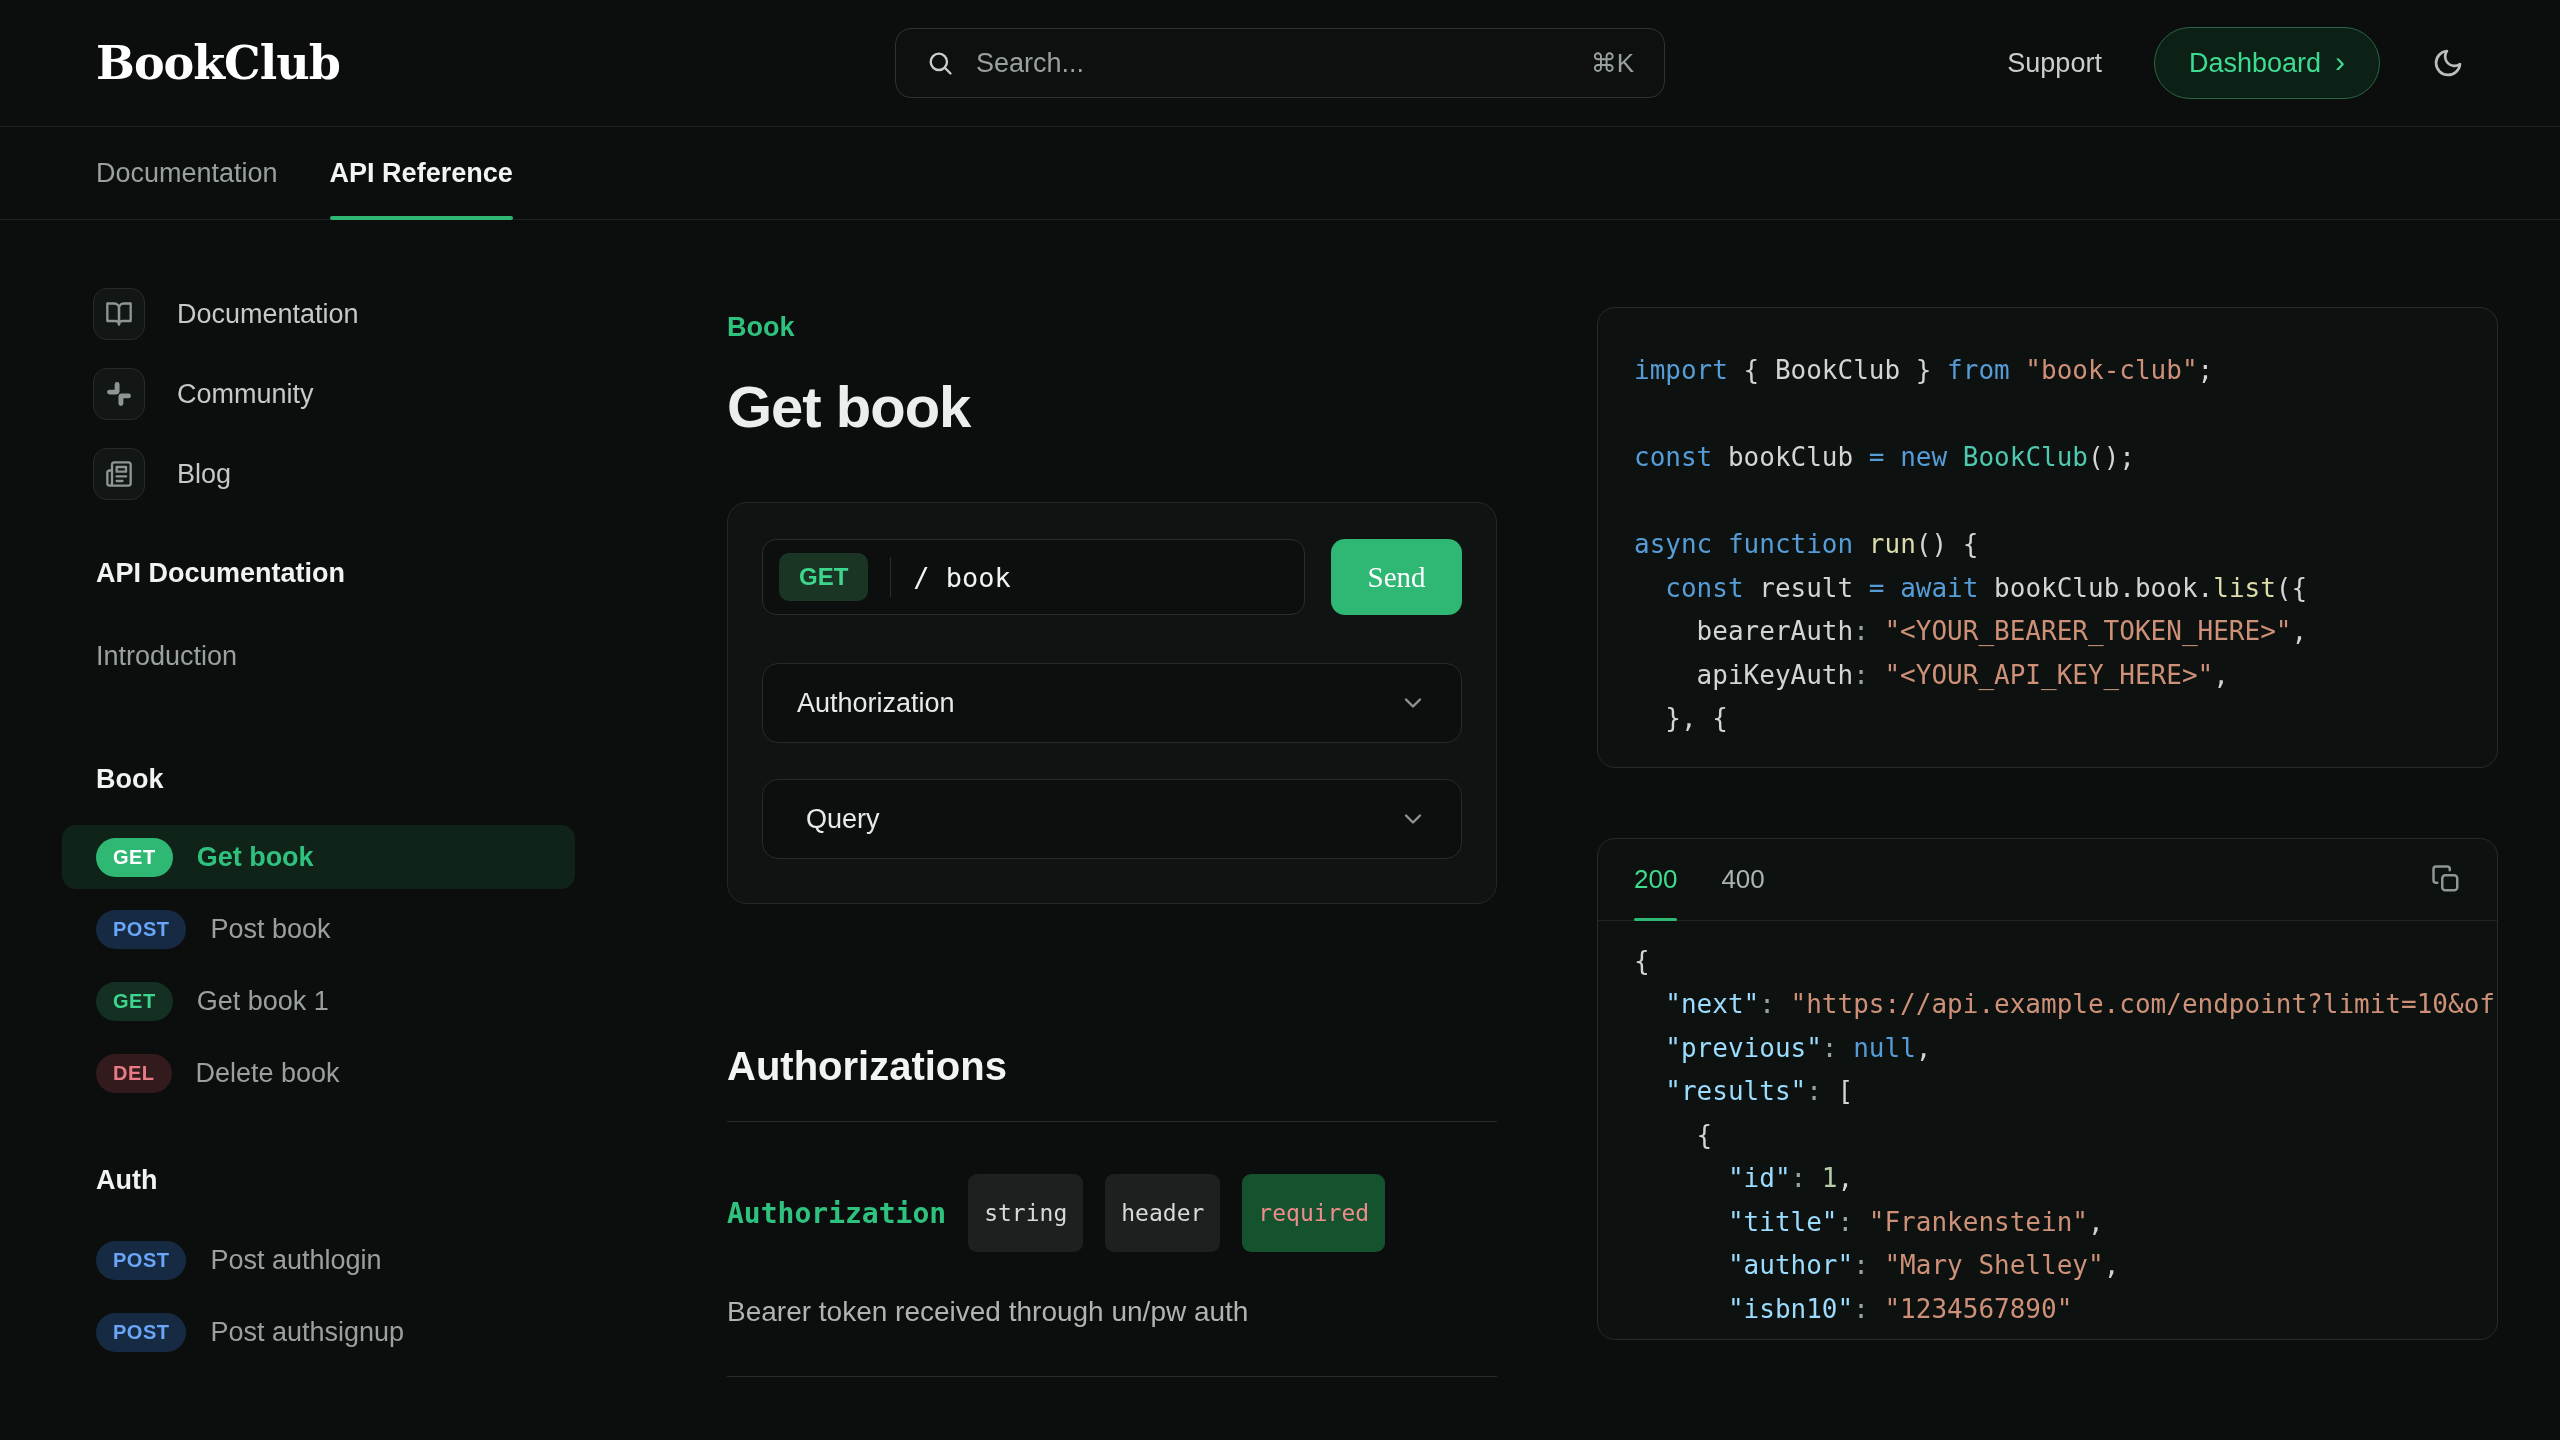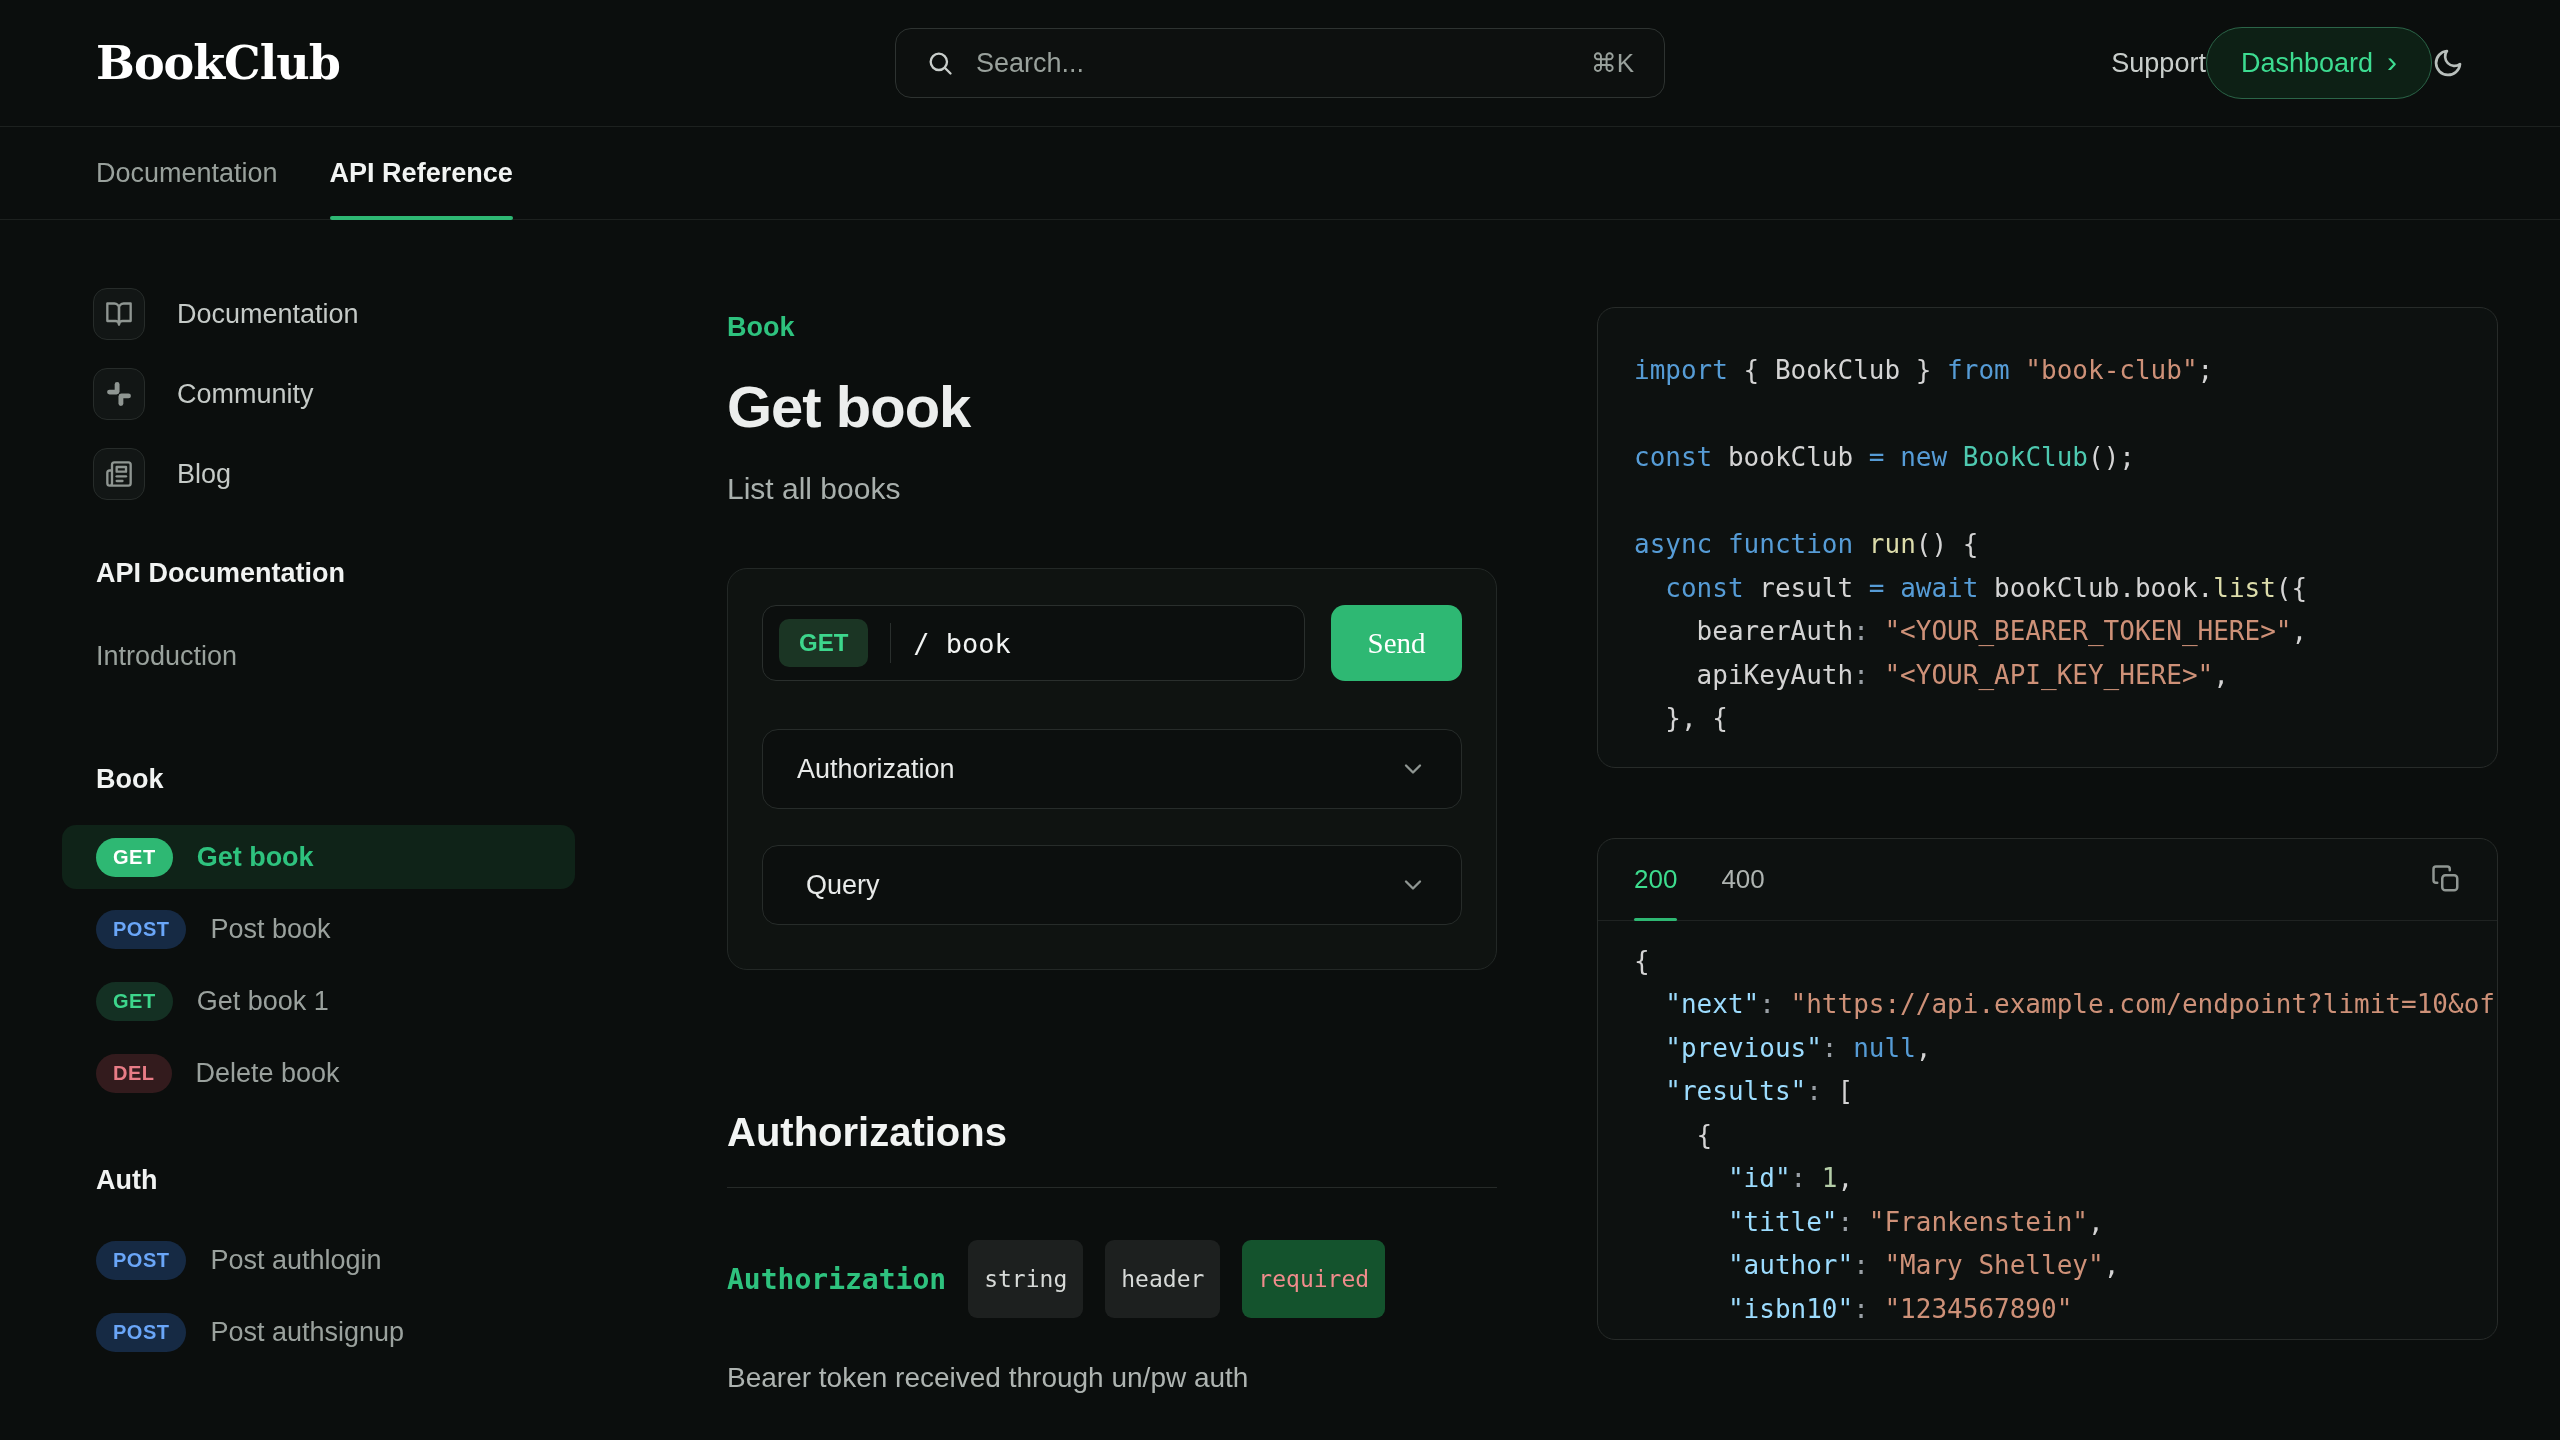--- a/index.html
+++ b/index.html
@@ -21,21 +21,21 @@
     color:#ffffff; letter-spacing:-1px; cursor:pointer;
   }
   .search {
     position:absolute; left:50%; top:50%; transform:translate(-50%,-50%);
     width:770px; height:70px; border:1px solid #2e3331; border-radius:16px;
     background:#0d100f; display:flex; align-items:center; padding:0 30px; gap:22px;
     cursor:text;
   }
   .search .ph { color:#99a19c; font-size:27px; flex:1; }
   .search .kbd { color:#99a19c; font-size:26px; }
-  .header-right { margin-left:auto; display:flex; align-items:center; }
+  .header-right { margin-left:auto; display:flex; align-items:center; gap:52px; }
   .support { color:#c9cecb; font-size:27px; cursor:pointer; }
   .dash-btn {
     display:flex; align-items:center; gap:14px; height:72px; padding:0 34px;
     border:1.5px solid #2b6548; border-radius:999px; background:#0d2015;
     color:#3ddc91; font-size:27px; font-family:inherit; cursor:pointer;
   }
   .dash-btn .chev { font-size:30px; line-height:1; margin-top:-2px; }
   .moon-btn { cursor:pointer; }
 
   
@@ -234,21 +234,20 @@
       <div class="op-row">
         <span class="pill post">POST</span>
         <span class="op-label">Post authsignup</span>
       </div>
     </div>
   </aside>
 
   <main class="doc">
     <div class="eyebrow">Book</div>
     <h1 class="page-title">Get book</h1>
-    <div class="subtitle">List all books</div>
 
     <div class="playground">
       <div class="req-row">
         <div class="req-bar">
           <span class="method-badge">GET</span>
           <span class="req-divider"></span>
           <span class="req-path">/ book</span>
         </div>
         <button class="send-btn">Send</button>
       </div>

